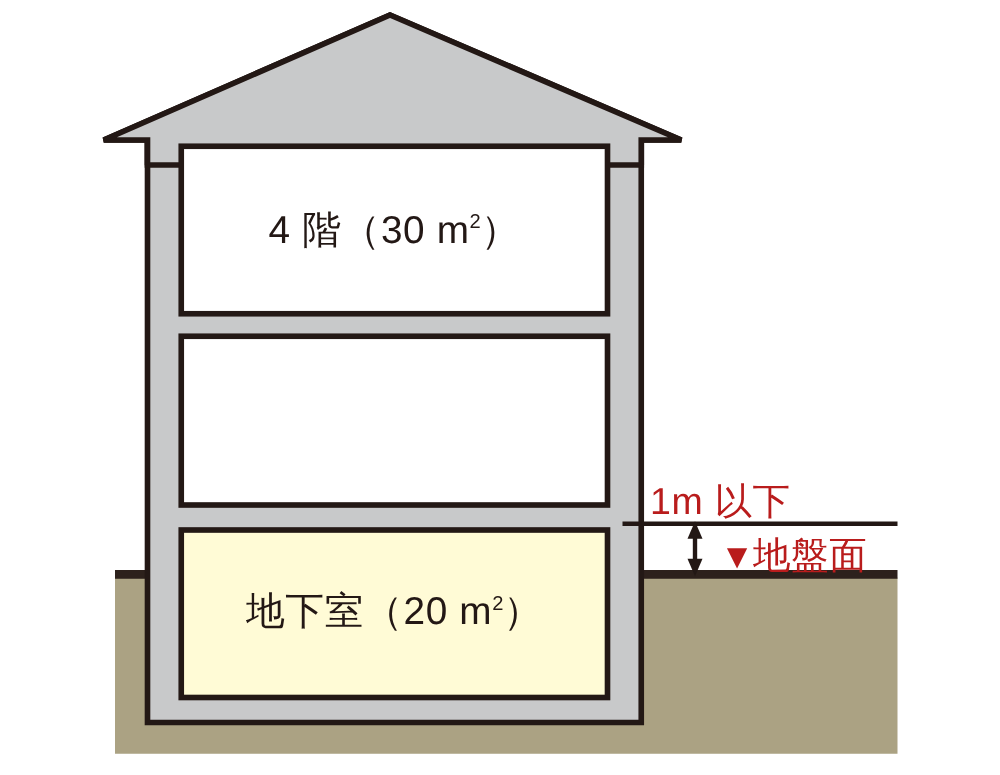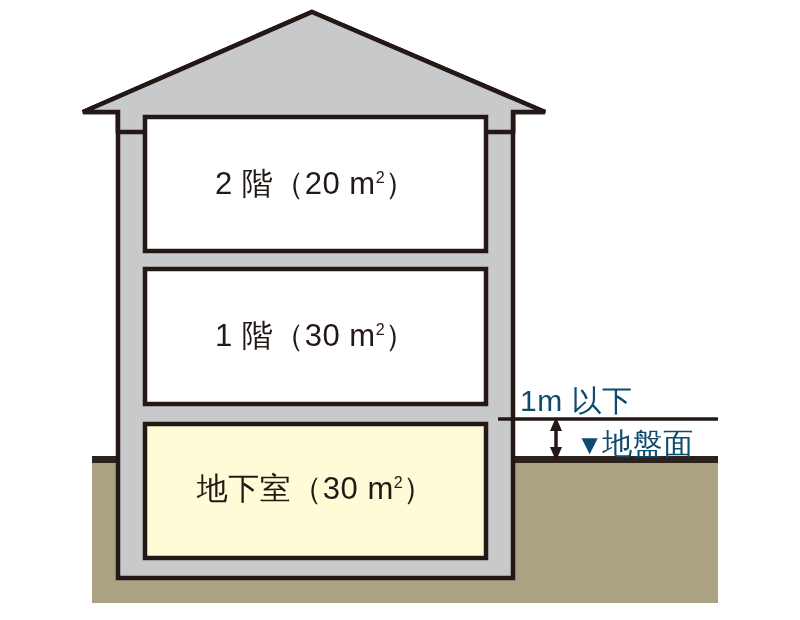--- a/index.html
+++ b/index.html
@@ -35,21 +35,21 @@
     white-space: nowrap;
     font-family: "Liberation Sans", "DejaVu Sans", sans-serif;
   }
   .room-label .sup {
     font-size: 0.52em;
     vertical-align: super;
     letter-spacing: 0;
   }
   .anno-text {
     position: absolute;
-    color: #0c4a6e;
+    color: #b91c1c;
     font-size: 30px;
     white-space: nowrap;
     letter-spacing: 0.5px;
     font-family: "Liberation Sans", "DejaVu Sans", sans-serif;
   }
   .anno-text .tri {
     font-size: 0.92em;
     letter-spacing: -1px;
   }
 </style>
@@ -87,28 +87,25 @@
       <g>
         <line x1="556" y1="423" x2="556" y2="455" stroke="#231815" stroke-width="3.5"></line>
         <polygon points="556,417 550,431 562,431" fill="#231815"></polygon>
         <polygon points="556,461 550,447 562,447" fill="#231815"></polygon>
       </g>
     </g>
 
   </svg>
 
   <div class="room-label" style="left:145px; top:163px; width:341px;">
-    <span>2 階（20 m</span><span class="sup">2</span><span>）</span>
+    <span>4 階（30 m</span><span class="sup">2</span><span>）</span>
   </div>
 
-  <div class="room-label" style="left:145px; top:315px; width:341px;">
-    <span>1 階（30 m</span><span class="sup">2</span><span>）</span>
-  </div>
 
   <div class="room-label" style="left:145px; top:468px; width:341px;">
-    <span>地下室（30 m</span><span class="sup">2</span><span>）</span>
+    <span>地下室（20 m</span><span class="sup">2</span><span>）</span>
   </div>
 
   <div class="anno-text" style="left:520px; top:381px;">1m 以下</div>
 
   <div class="anno-text" style="left:576px; top:424px;text-align:center;"><span class="tri">▼</span><span>地盤面</span></div>
 
 </div>
 
 </body></html>

